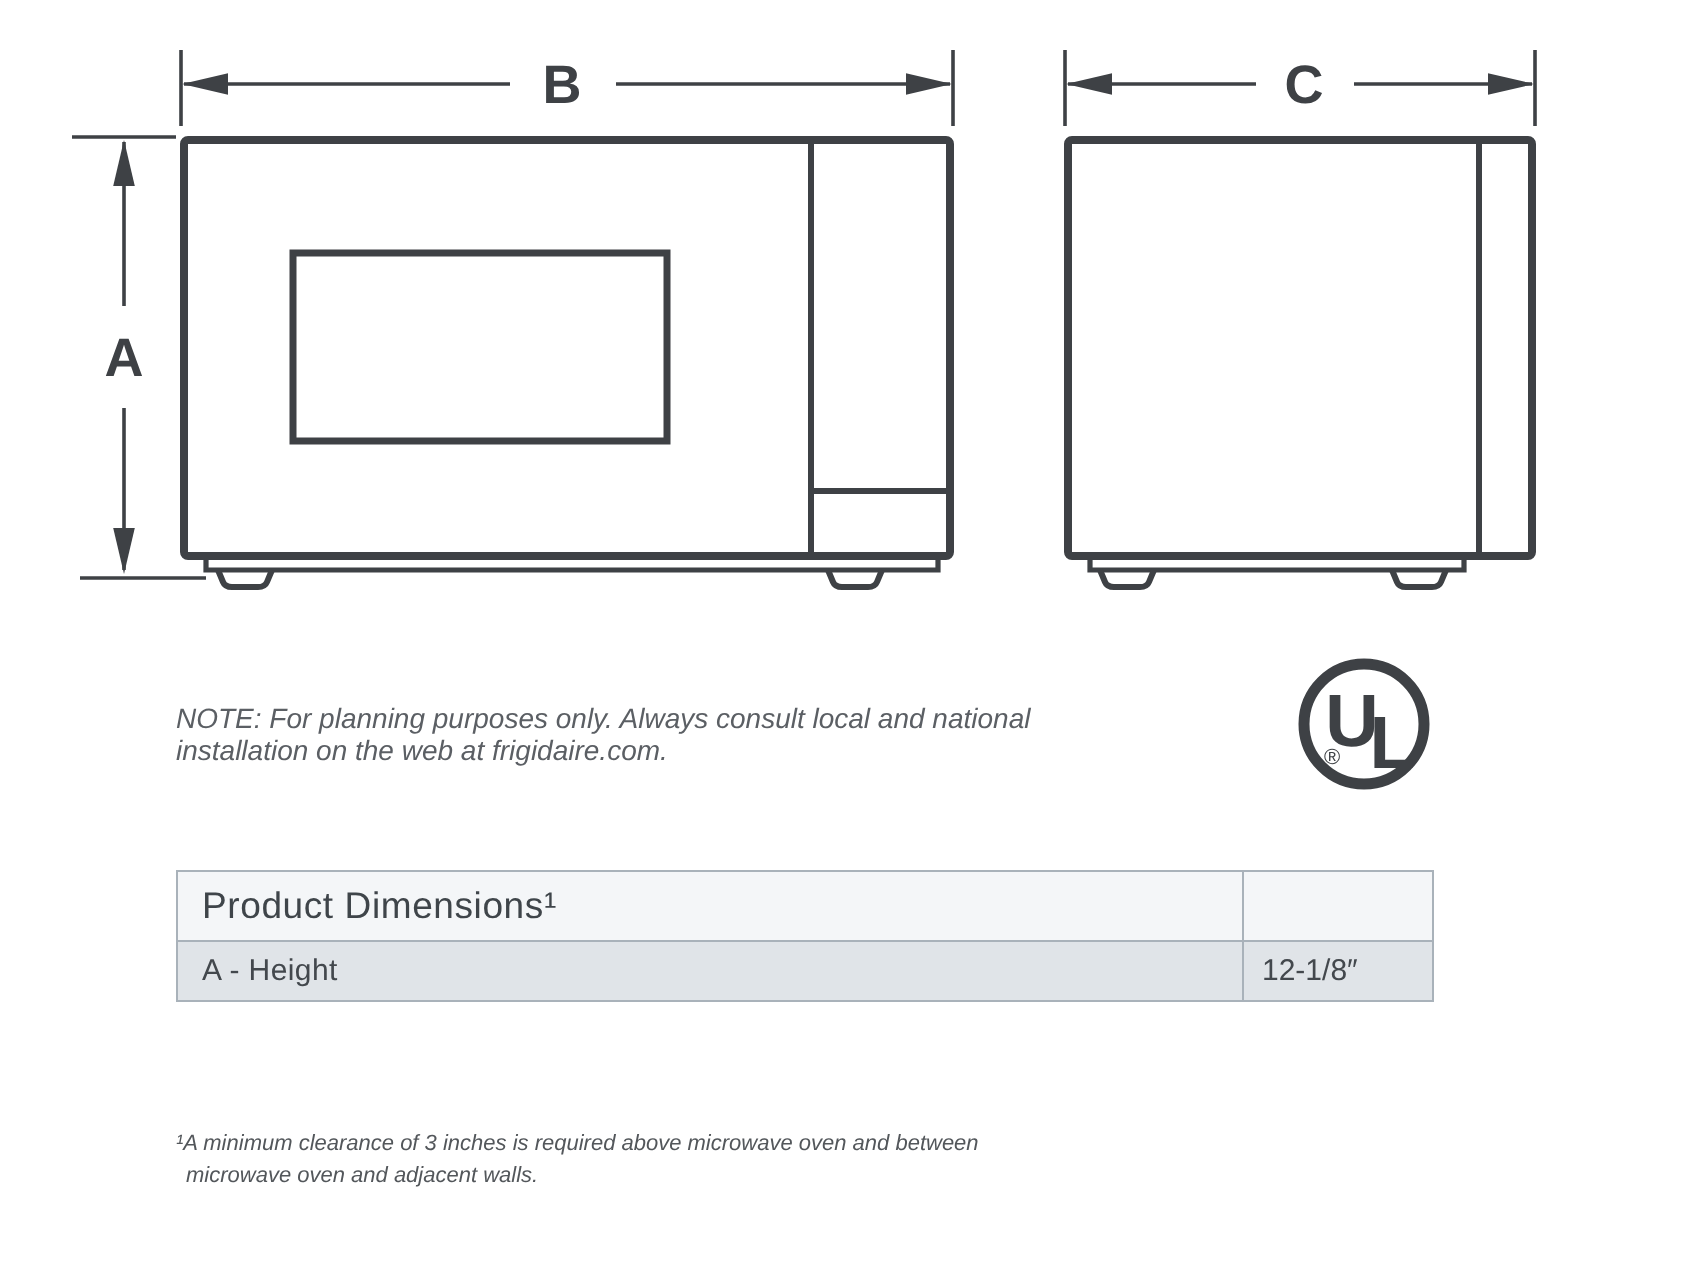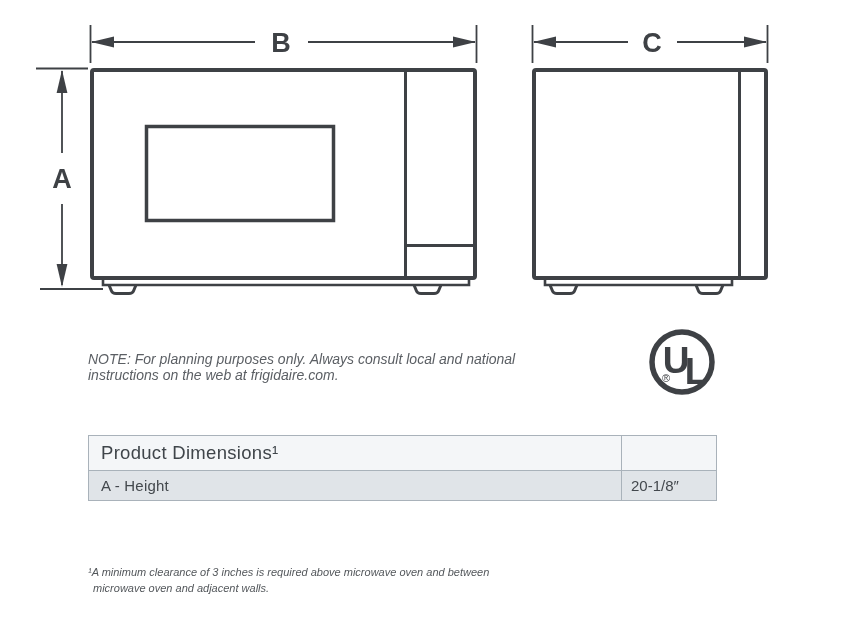--- a/index.html
+++ b/index.html
@@ -93,21 +93,21 @@
 
         <path stroke-width="2.6" d="M 545 280 L 545 285 L 732 285 L 732 280"></path>
         <path stroke-width="3" stroke-linejoin="round" d="M 550 285 l 2.5 6 q 1 2.5 4.5 2.5 h 13 q 3.5 0 4.5 -2.5 l 2.5 -6"></path>
         <path stroke-width="3" stroke-linejoin="round" d="M 696 285 l 2.5 6 q 1 2.5 4.5 2.5 h 13 q 3.5 0 4.5 -2.5 l 2.5 -6"></path>
       </g>
     </g>
   </svg>
 
   <div class="note">
     <div>NOTE: For planning purposes only. Always consult local and national</div>
-    <div>instructions on the web at frigidaire.com.</div>
+    <div>installation on the web at frigidaire.com.</div>
   </div>
 
   <svg id="ul-logo" width="76" height="78" viewBox="0 0 76 78">
     <circle cx="37" cy="37" r="30" fill="none" stroke="#3e4145" stroke-width="5.5"></circle>
     <text class="ul-letter" x="31" y="48" font-size="37" text-anchor="middle">U</text>
     <text class="ul-letter" x="51" y="59" font-size="37" text-anchor="middle">L</text>
     <text x="21" y="57" font-size="11" fill="#3e4145" text-anchor="middle">®</text>
   </svg>
 
   <table class="dim-table">
@@ -115,21 +115,21 @@
         <col class="col-label">
         <col class="col-value">
       </colgroup>
     <tbody>
         <tr>
       <th>Product Dimensions¹</th>
       <th></th>
     </tr>
     <tr>
       <td class="lbl">A - Height</td>
-      <td class="val">20-1/8″</td>
+      <td class="val">12-1/8″</td>
     </tr>
   </tbody>
     </table>
 
   <div class="footnote">
     <div>¹A minimum clearance of 3 inches is required above microwave oven and between</div>
     <div class="l2">microwave oven and adjacent walls.</div>
   </div>
 
 </div>

